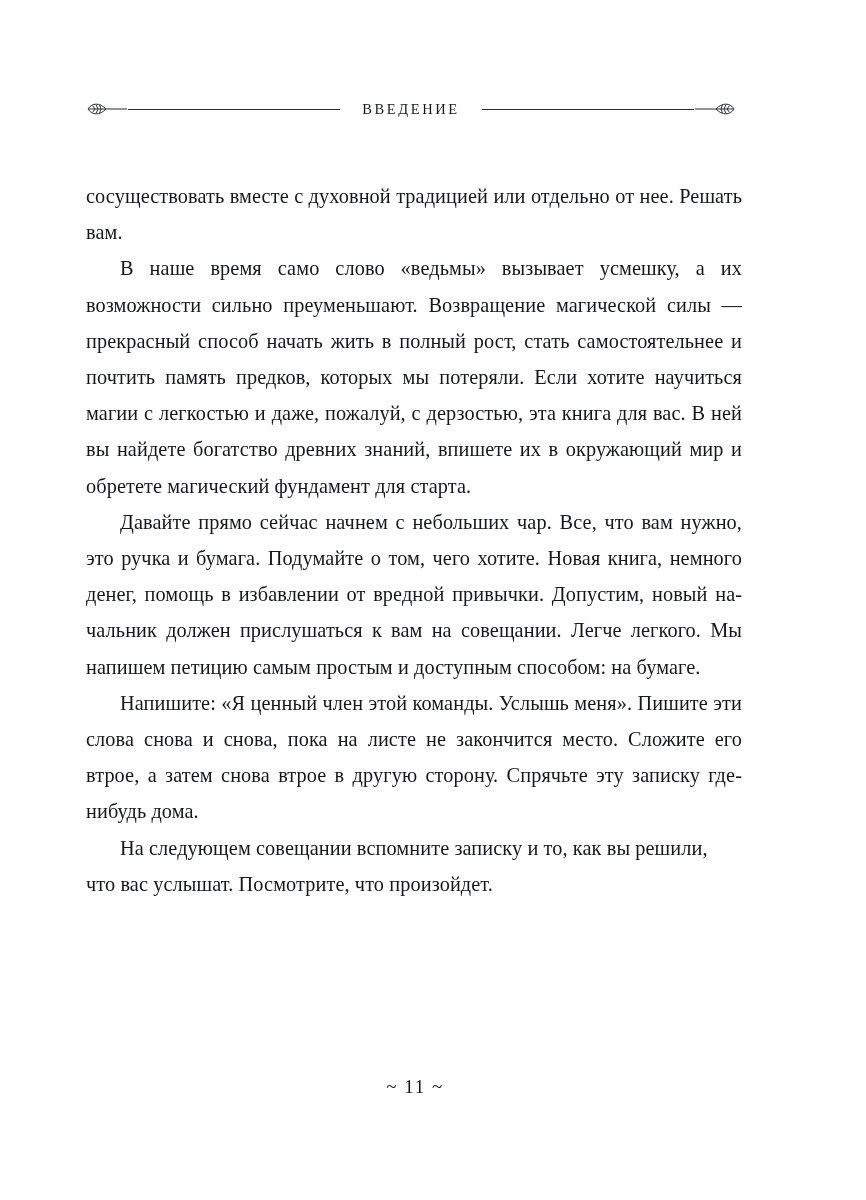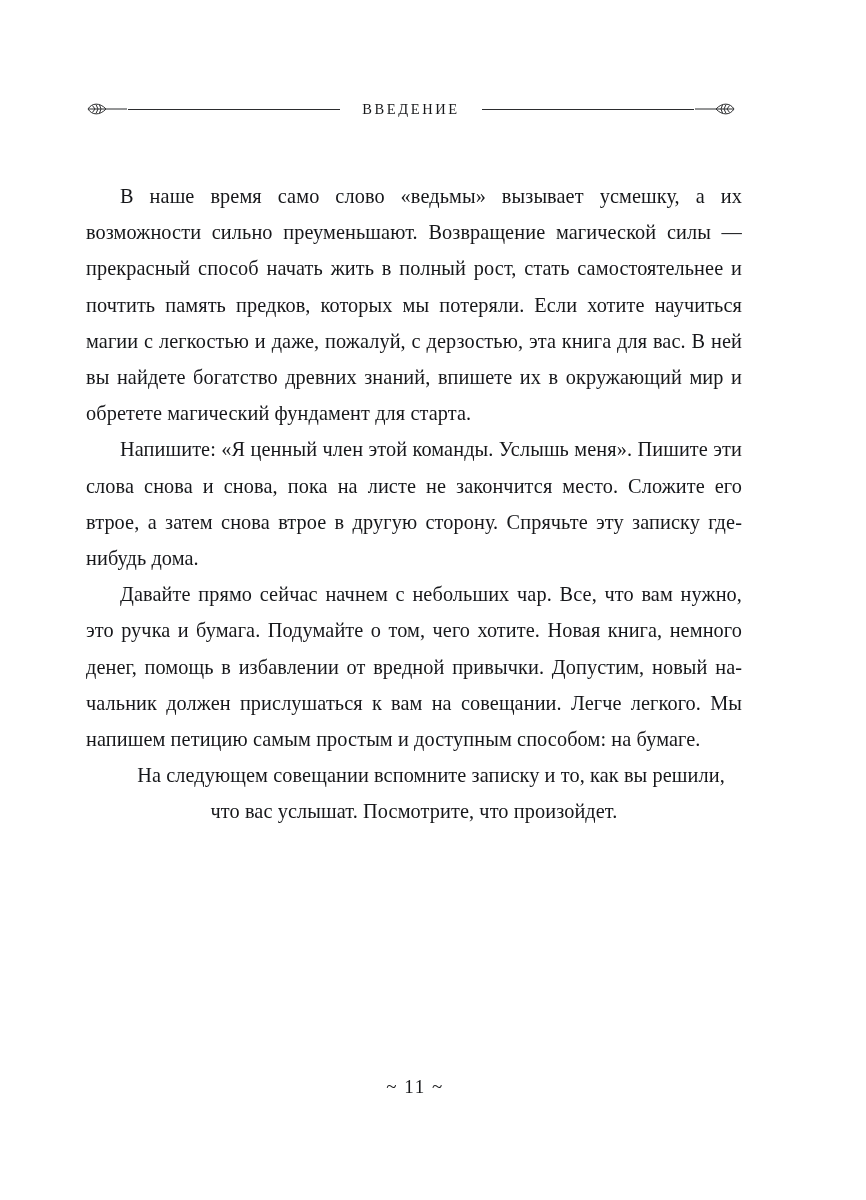--- a/index.html
+++ b/index.html
@@ -77,21 +77,21 @@
     line-height: 36.2px;
     text-align: justify;
     color: #16171a;
     letter-spacing: 0.1px;
     hyphens: manual;
   }
   .body-text p.indent {
     text-indent: 34px;
   }
   .body-text p.last-short {
-    text-align: center;
+    text-align: left;
   }
 
   
   .folio {
     position: absolute;
     left: 0;
     top: 1076px;
     width: 830px;
     text-align: center;
     font-family: "Liberation Serif", serif;
@@ -130,21 +130,22 @@
           <path d="M40 8 C36 1.5, 28 1.5, 22 8 C28 14.5, 36 14.5, 40 8 Z" fill="#ffffff"></path>
           <path d="M39 8 L23 8"></path>
           <path d="M35.5 4.6 L33 8 M32 3.6 L30 8 M28.5 3.9 L27 8 M35.5 11.4 L33 8 M32 12.4 L30 8 M28.5 12.1 L27 8"></path>
           <path d="M22 8 L1 8"></path>
         </g>
       </svg>
     </span>
   </div>
 
   <div class="body-text">
+    <p>сосуществовать вместе с духовной традицией или от­дельно от нее. Решать вам.</p>
     <p class="indent">В наше время само слово «ведьмы» вызывает усмешку, а их возможности сильно преуменьшают. Возвращение магической силы — прекрасный способ начать жить в полный рост, стать самостоятельнее и почтить память предков, которых мы потеряли. Если хотите научиться магии с легкостью и даже, пожалуй, с дерзостью, эта кни­га для вас. В ней вы найдете богатство древних знаний, впишете их в окружающий мир и обретете магический фундамент для старта.</p>
+    <p class="indent">Давайте прямо сейчас начнем с небольших чар. Все, что вам нужно, это ручка и бумага. Подумайте о том, чего хотите. Новая книга, немного денег, помощь в из­бавлении от вредной привычки. Допустим, новый на­чальник должен прислушаться к вам на совещании. Легче легкого. Мы напишем петицию самым простым и доступным способом: на бумаге.</p>
     <p class="indent">Напишите: «Я ценный член этой команды. Услышь меня». Пишите эти слова снова и снова, пока на листе не закончится место. Сложите его втрое, а затем снова втрое в другую сторону. Спрячьте эту записку где-нибудь дома.</p>
-    <p class="indent">Давайте прямо сейчас начнем с небольших чар. Все, что вам нужно, это ручка и бумага. Подумайте о том, чего хотите. Новая книга, немного денег, помощь в из­бавлении от вредной привычки. Допустим, новый на­чальник должен прислушаться к вам на совещании. Легче легкого. Мы напишем петицию самым простым и доступным способом: на бумаге.</p>
     <p class="indent last-short">На следующем совещании вспомните записку и то, как вы решили, что вас услышат. Посмотрите, что про­изойдет.</p>
   </div>
 
   <div class="folio">~ 11 ~</div>
 
 </div>
 
 </body></html>

